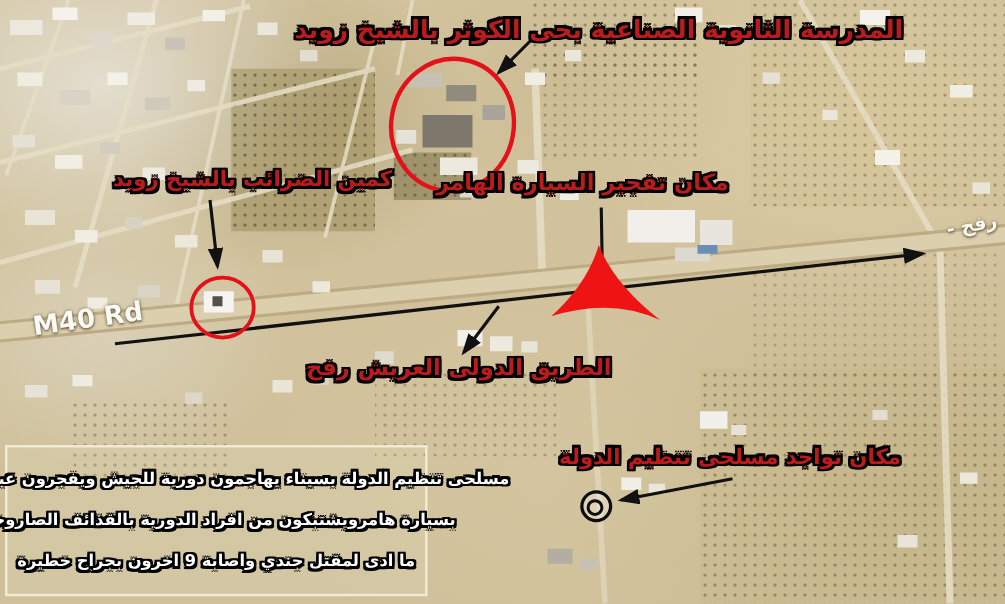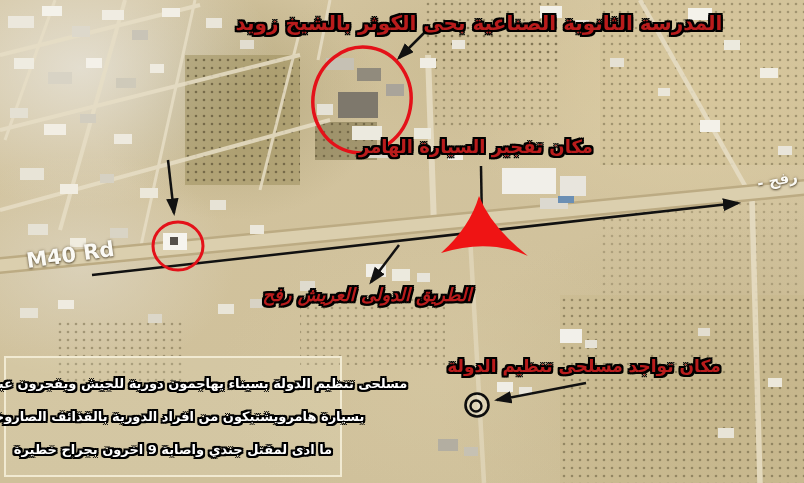--- a/index.html
+++ b/index.html
@@ -175,22 +175,23 @@
     <path d="M 479 196 Q 491 227 528 256 Q 489 238 441 253 Q 470 227 479 196 Z" fill="#ef1414"></path>
     <line x1="425" y1="32" x2="399" y2="58" stroke="#111" stroke-width="2.5" marker-end="url(#ah)"></line>
     <line x1="168" y1="160" x2="174" y2="213" stroke="#111" stroke-width="2.5" marker-end="url(#ah)"></line>
     <line x1="399" y1="245" x2="371" y2="282" stroke="#111" stroke-width="2.5" marker-end="url(#ah)"></line>
     <line x1="586" y1="383" x2="497" y2="400" stroke="#111" stroke-width="2.5" marker-end="url(#ah)"></line>
     <circle cx="477" cy="405" r="11.5" fill="rgba(255,255,255,0.25)" stroke="#0d0d0d" stroke-width="2.6"></circle>
     <circle cx="476" cy="406" r="5.5" fill="none" stroke="#0d0d0d" stroke-width="2.4"></circle>
   </svg>
 
   <div class="label" dir="rtl" style="left:479px;top:11px;font-size:20px;">المدرسة الثانوية الصناعية بحى الكوثر بالشيخ زويد</div>
-  <div class="label" dir="rtl" style="left:476px;top:136px;font-size:18px;">مكان تفجير السيارة الهامر</div>
-  <div class="label" dir="rtl" style="left:367px;top:284px;font-size:18px;font-style:italic;">الطريق الدولى العريش رفح</div>
+  <div class="label" dir="rtl" style="left:202px;top:134px;font-size:17px;">كمين الضرائب بالشيخ زويد</div>
+  <div class="label" dir="rtl" style="left:466px;top:136px;font-size:18px;">مكان تفجير السيارة الهامر</div>
+  <div class="label" dir="rtl" style="left:367px;top:284px;font-size:18px;">الطريق الدولى العريش رفح</div>
   <div class="label" dir="rtl" style="left:584px;top:356px;font-size:17px;">مكان تواجد مسلحى تنظيم الدولة</div>
 
   <div class="infobox">
     <div class="iline" dir="rtl">مسلحى تنظيم الدولة بسيناء يهاجمون دورية للجيش ويفجرون عبوة ناسفة</div>
     <div class="iline" dir="rtl">بسيارة هامرويشتبكون من افراد الدورية بالقذائف الصاروخية</div>
     <div class="iline" dir="rtl">ما ادى لمقتل جندي واصابة 9 اخرون بجراح خطيرة</div>
   </div>
 
 </div>
 

